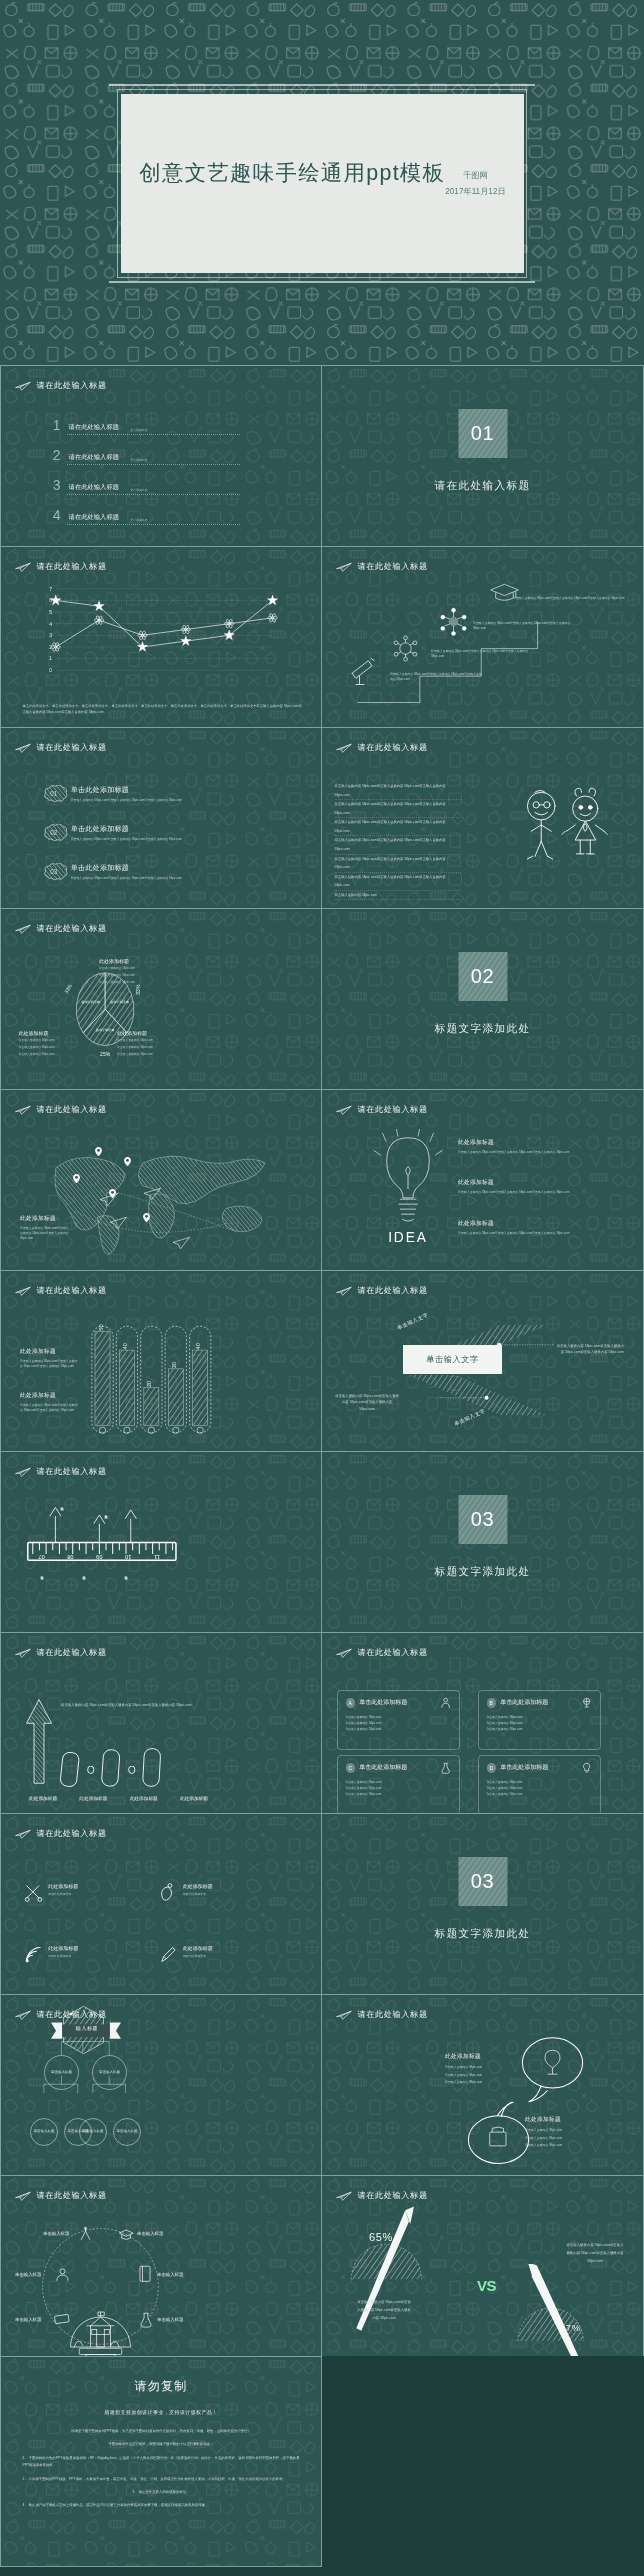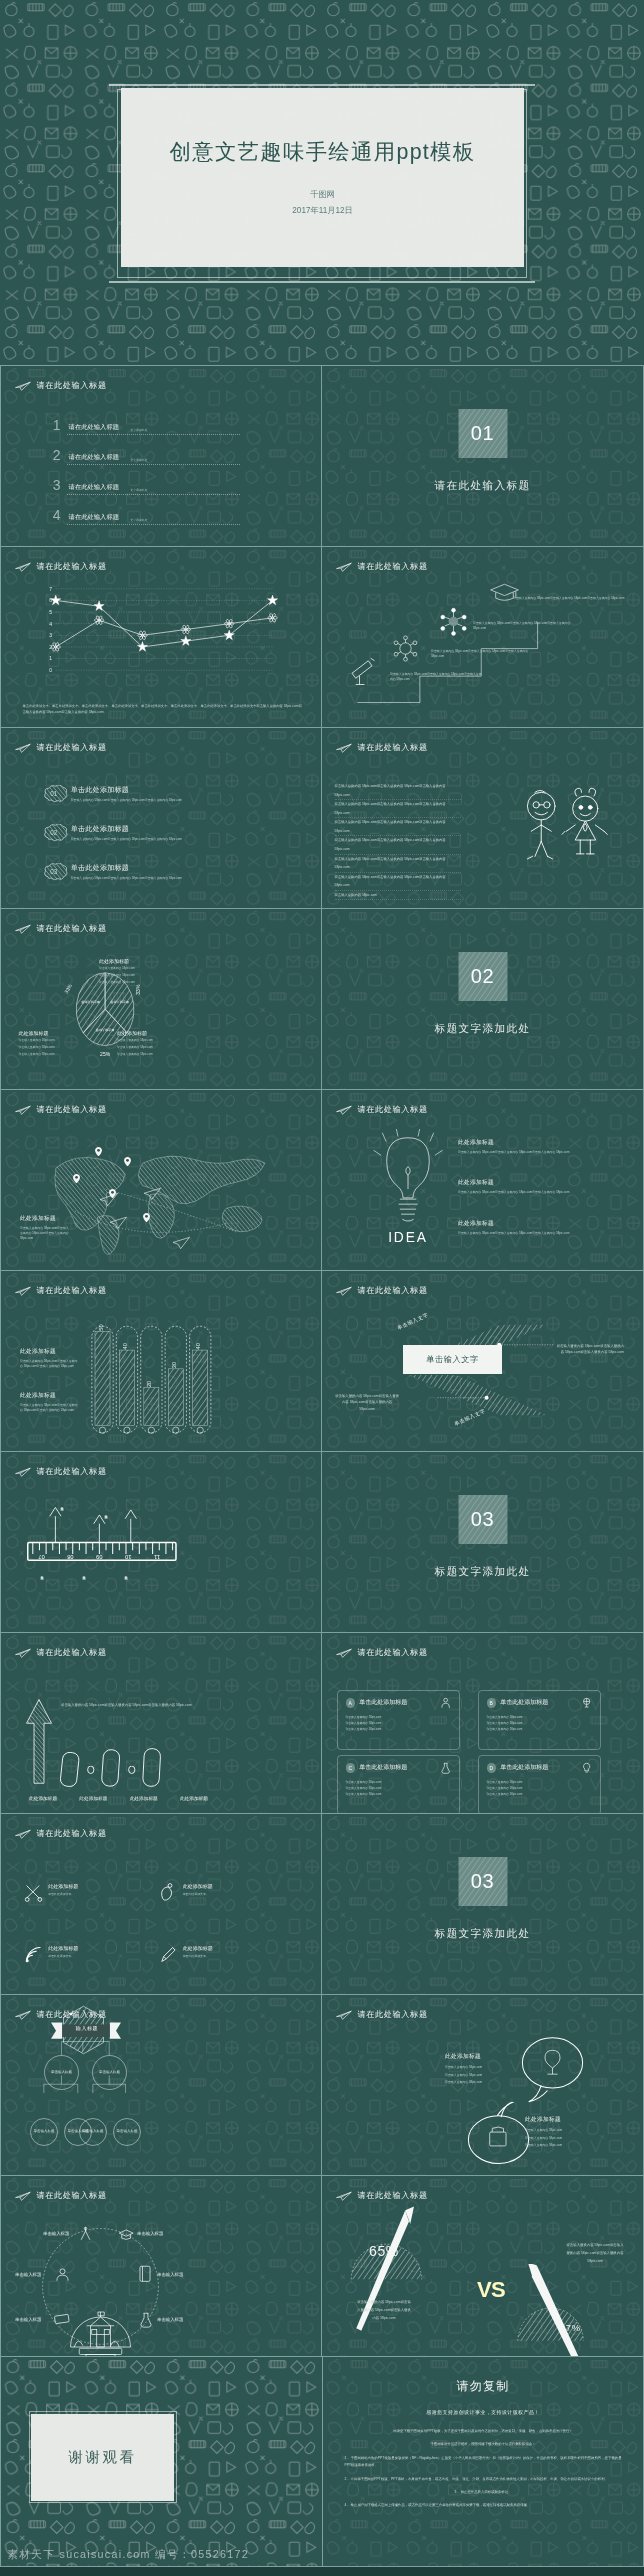--- a/index.html
+++ b/index.html
@@ -19,22 +19,22 @@
   #cover{position:relative;width:644px;height:365px;background:#2d5551;overflow:hidden;}
   .cover-frame{
     position:absolute;left:117px;top:89px;width:410px;height:189px;
     border:1.3px solid rgba(255,255,255,.55);
   }
   .cover-frame:before,.cover-frame:after{
     content:"";position:absolute;left:-8.8px;right:-8.8px;height:1.9px;background:rgba(255,255,255,.6);
   }
   .cover-frame:before{top:-6.3px;} .cover-frame:after{bottom:-6.3px;}
   .cover-panel{
-    position:absolute;left:121px;top:88px;width:403px;height:179px;
-    background:#e6e9e6;display:flex;flex-direction:column;
+    position:absolute;left:121px;top:94px;width:403px;height:179px;
+    background:#e6e9e6;display:flex;flex-direction:row;
     align-items:center;justify-content:center;overflow:hidden;
   }
   .cover-panel .pat{position:absolute;inset:0;opacity:.20;}
   .cover-title{
     position:relative;font-size:21.4px;letter-spacing:1.3px;color:#2d5551;
     font-weight:400;margin-bottom:21.4px;white-space:nowrap;
   }
   .cover-sub{position:relative;font-size:8.2px;color:#5d7d79;line-height:1.9;text-align:center;}
 
   
@@ -1157,51 +1157,41 @@
               <path d="M1 12 L28 2 L12 17 L9 11 Z M9 11 L28 2" fill="none" stroke="#fff" stroke-width="1.1"></path>
             </svg>
         <span class="t">请在此处输入标题</span>
       </div>
       <svg style="position:absolute;left:22.6px;top:29px" width="138" height="126" viewBox="0 0 220 200">
         <path d="M10 118 A56 56 0 0 1 122 118 Z" fill="url(#hatch)" opacity=".9"></path>
         <path d="M10 118 A56 56 0 0 1 122 118" fill="none" stroke="#dce7e5" stroke-width=".8" stroke-dasharray="3 3"></path>
         <path d="M18 196 L96 8 L102 26 L26 200 Z" fill="#f4f7f5"></path>
         <path d="M96 8 L110 2 L104 30 Z" fill="#f4f7f5"></path>
       </svg>
-      <div style="position:absolute;left:47px;top:67px;font-size:14px;color:#f3f6f4;letter-spacing:0.6px">65%</div>
+      <div style="position:absolute;left:47px;top:55px;font-size:11px;color:#f3f6f4;letter-spacing:0.6px">65%</div>
       <div class="tiny2" style="position:absolute;left:35px;top:122px;width:54px;text-align:center;line-height:2.4">双击输入替换内容 58pic.com双击输入替换内容 58pic.com双击输入替换内容 58pic.com</div>
 
-      <div style="position:absolute;left:155px;top:101px;font-size:22px;font-weight:bold;color:#fef9c3;letter-spacing:-0.6px">VS</div>
+      <div style="position:absolute;left:155px;top:101px;font-size:15px;font-weight:bold;color:#86efac;letter-spacing:-0.6px">VS</div>
 
       <svg style="position:absolute;left:182px;top:88px" width="126" height="107" viewBox="0 0 200 170">
         <path d="M22 122 A52 52 0 0 1 126 122 Z" fill="url(#hatch)" opacity=".9"></path>
         <path d="M22 122 A52 52 0 0 1 126 122" fill="none" stroke="#dce7e5" stroke-width=".8" stroke-dasharray="3 3"></path>
         <path d="M126 164 L52 2 L44 20 L118 170 Z" fill="#f4f7f5"></path>
         <path d="M52 2 L38 -2 L46 24 Z" fill="#f4f7f5"></path>
       </svg>
       <div style="position:absolute;left:238px;top:146px;font-size:9.4px;color:#f3f6f4;letter-spacing:0.6px">97%</div>
       <div class="tiny2" style="position:absolute;left:244px;top:65px;width:58px;text-align:center;line-height:2.4">双击输入替换内容 58pic.com双击输入替换内容 58pic.com双击输入替换内容 58pic.com</div>
     </div>
   </div>
 </div>
 
 </div>
 
 <div class="row">
 
-  <section id="thanks">
-    <div class="doodle-bg" style="opacity:.34"><svg viewBox="0 0 511 334" width="321" height="210">
-          <rect width="100%" height="100%" fill="url(#doodle)"></rect>
-        </svg></div>
-    <div class="ty-frame"></div>
-    <div class="ty-panel">
-      <span>谢谢观看</span>
-    </div>
-    <div class="watermark">素材天下 sucaisucai.com 编号：05526172</div>
-  </section>
 
   <section id="copy">
     <div class="doodle-bg faint"><svg viewBox="0 0 510 334" width="321" height="210">
           <rect width="100%" height="100%" fill="url(#doodle)"></rect>
         </svg></div>
     <div style="position:relative;z-index:2">
       <div class="cp-title">请勿复制</div>
       <div class="cp-lead">感谢您支持原创设计事业，支持设计版权产品！</div>
       <div class="cp-body">
         <p class="c">感谢您下载千图网原创PPT模板，为了您和千图网以及原创作者的利益，请勿复制、传播、销售，否则将承担法律责任！</p>

